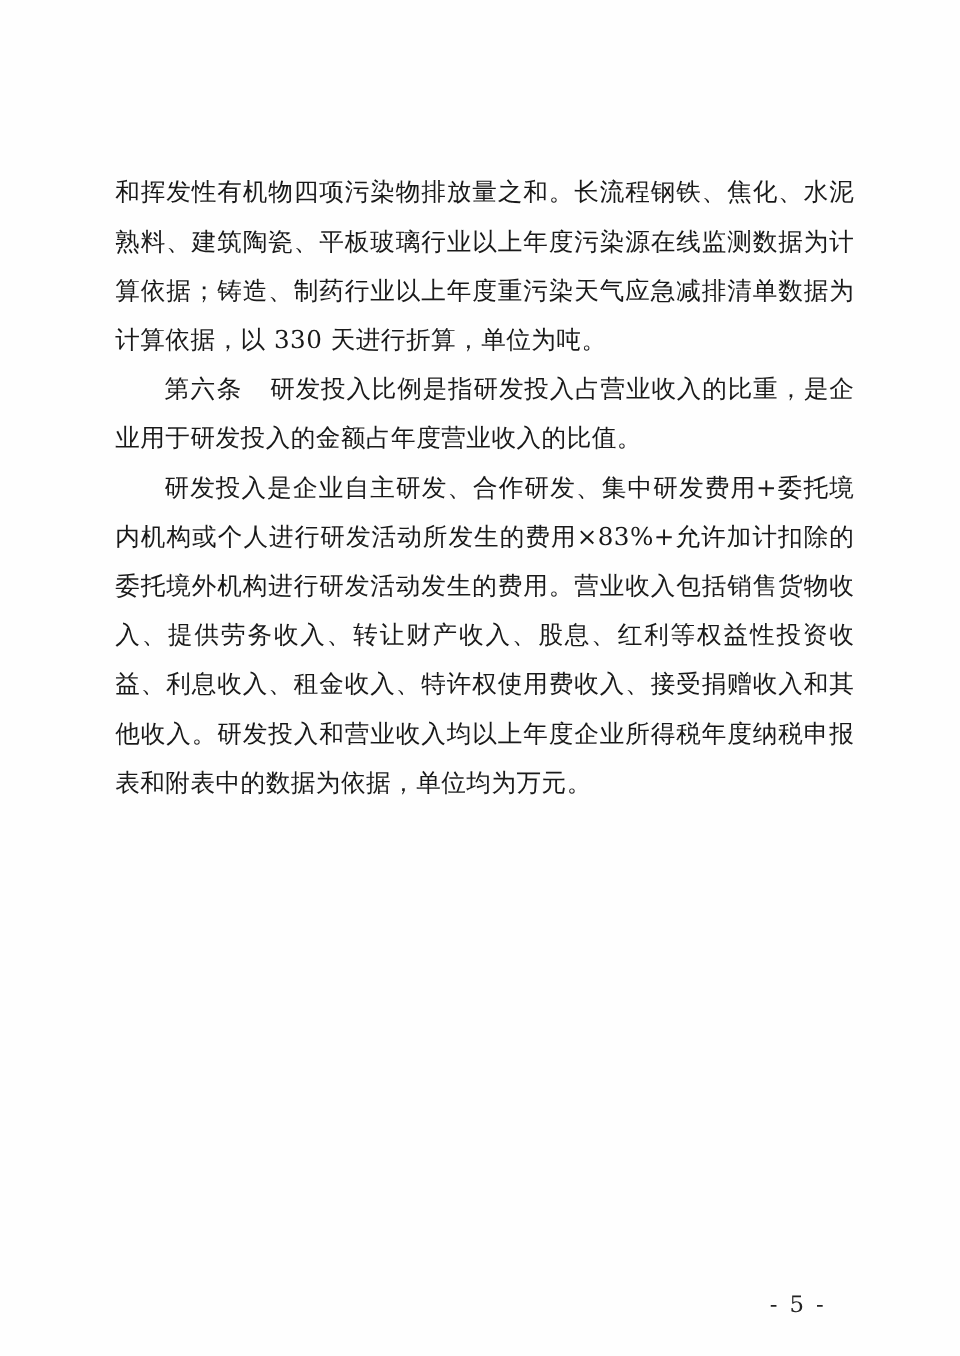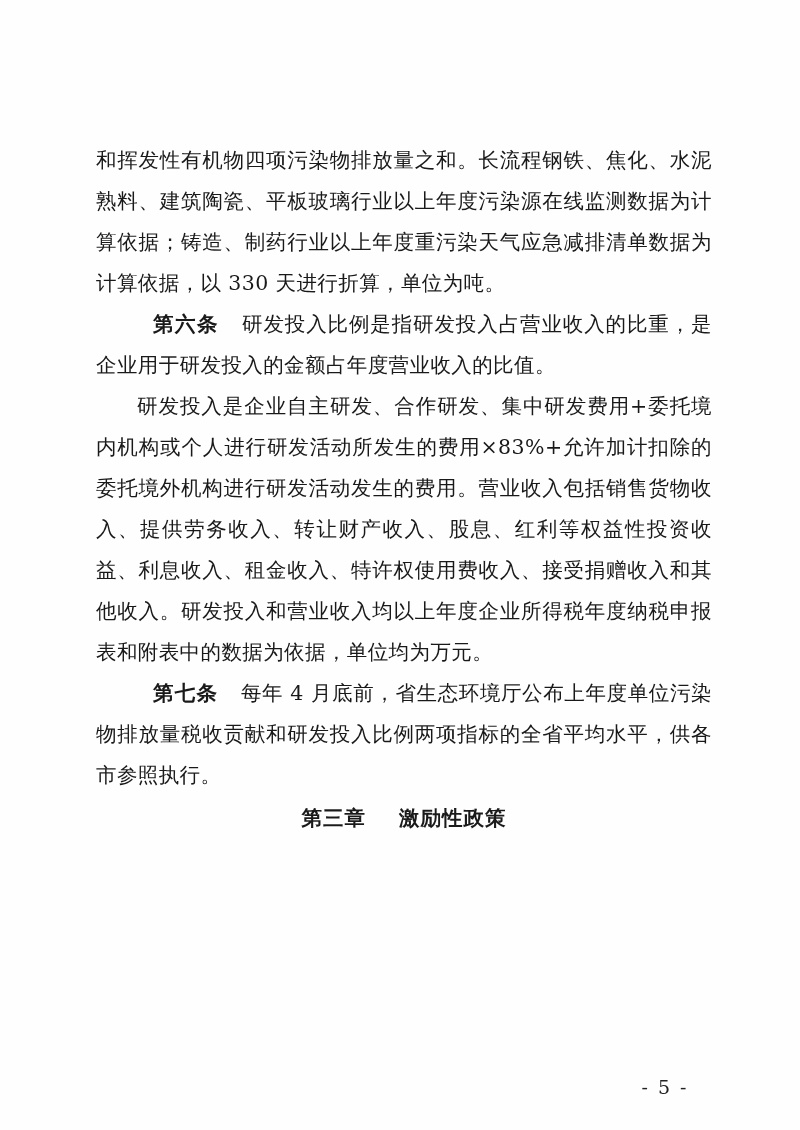--- a/index.html
+++ b/index.html
@@ -35,23 +35,22 @@
     text-align: justify;
     text-justify: inter-ideograph;
     letter-spacing: 0.4px;
     margin: 0;
     color: #191919;
   }
   .indent2 {
     text-indent: 2em;
   }
   .para .artnum {
-    font-weight: bold;
+    font-weight: normal;
     letter-spacing: 1px;
-    margin-left: 16px;
   }
   .para .gap {
     display: inline-block;
     width: 1.1em;
   }
   .chapter-heading {
     text-align: center;
     font-size: 20.5px;
     font-weight: bold;
     line-height: 41px;
@@ -86,29 +85,23 @@
 
     <p class="para">和挥发性有机物四项污染物排放量之和。长流程钢铁、焦化、水泥熟料、建筑陶瓷、平板玻璃行业以上年度污染源在线监测数据为计算依据；铸造、制药行业以上年度重污染天气应急减排清单数据为计算依据，以 330 天进行折算，单位为吨。</p>
 
     <p class="para indent2">
       <span class="artnum">第六条</span><span class="gap"></span><span>研发投入比例是指研发投入占营业收入的比重，是企业用于研发投入的金额占年度营业收入的比值。</span>
     </p>
 
 
     <p class="para indent2">研发投入是企业自主研发、合作研发、集中研发费用+委托境内机构或个人进行研发活动所发生的费用×83%+允许加计扣除的委托境外机构进行研发活动发生的费用。营业收入包括销售货物收入、提供劳务收入、转让财产收入、股息、红利等权益性投资收益、利息收入、租金收入、特许权使用费收入、接受捐赠收入和其他收入。研发投入和营业收入均以上年度企业所得税年度纳税申报表和附表中的数据为依据，单位均为万元。</p>
 
-    <p class="para indent2">
-      <span class="artnum">第七条</span><span class="gap"></span><span>每年 4 月底前，省生态环境厅公布上年度单位污染物排放量税收贡献和研发投入比例两项指标的全省平均水平，供各市参照执行。</span>
-    </p>
 
     <div class="spacer-sm"></div>
 
-    <p class="chapter-heading">
-      <span>第三章</span><span class="ch-gap"></span><span>激励性政策</span>
-    </p>
 
     <div class="spacer-sm"></div>
 
 
   </div>
 
   <div class="footer">
     <span class="pg">- 5 -</span>
   </div>
 </div>

